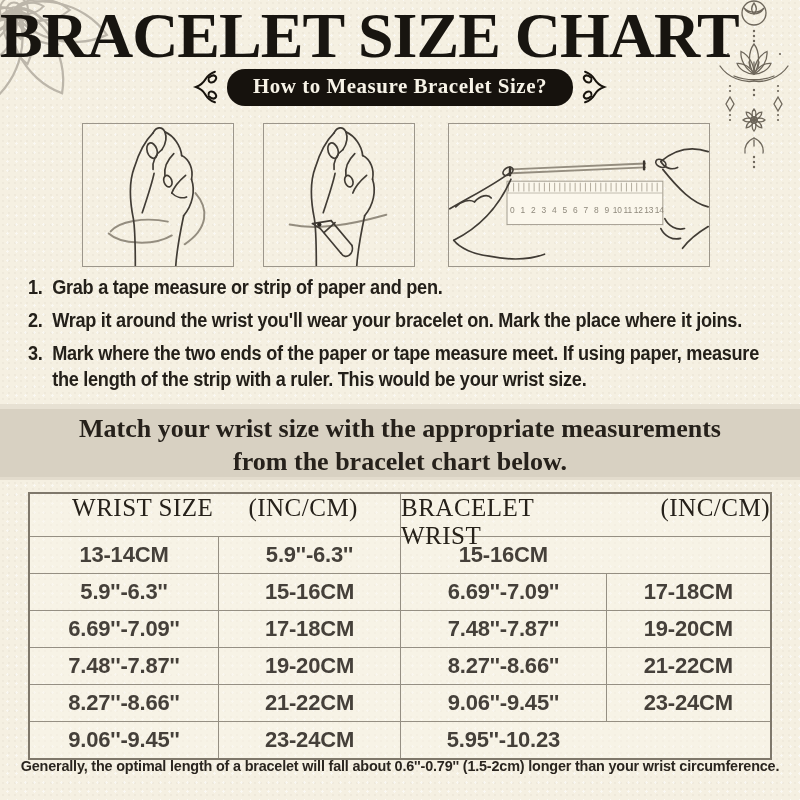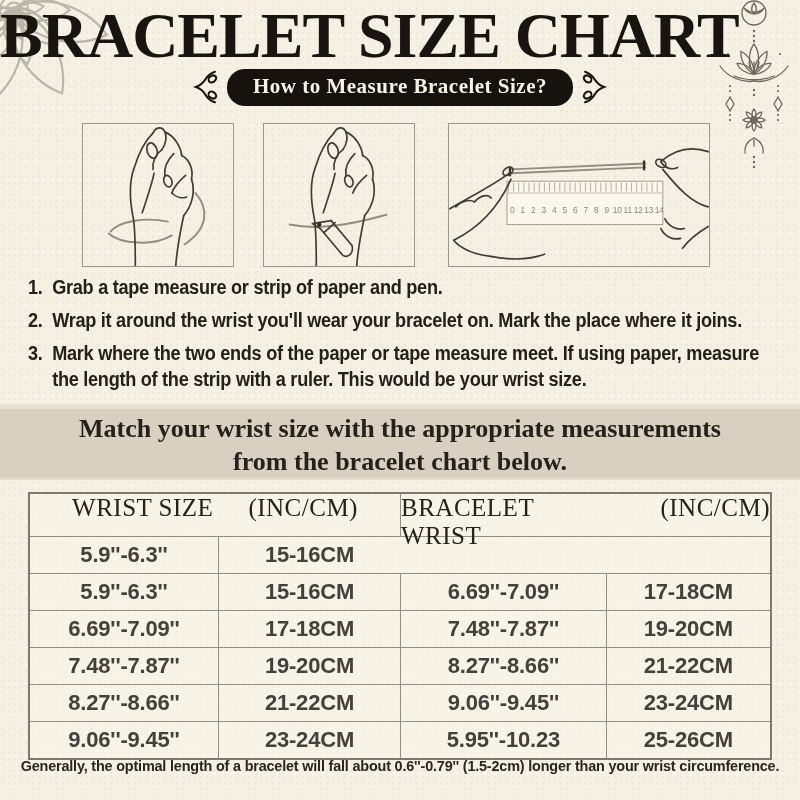--- a/index.html
+++ b/index.html
@@ -334,20 +334,21 @@
       <div class="th">
         <span>WRIST SIZE</span>
         <span class="unit">(INC/CM)</span>
       </div>
       <div class="th">
         <span>BRACELET WRIST</span>
         <span class="unit">(INC/CM)</span>
       </div>
     </div>
     <div class="trow">
+      <div class="td">13-14CM</div>
       <div class="td">5.9''-6.3''</div>
       <div class="td">15-16CM</div>
     </div>
     <div class="trow">
       <div class="td">5.9''-6.3''</div>
       <div class="td">15-16CM</div>
       <div class="td">6.69''-7.09''</div>
       <div class="td">17-18CM</div>
     </div>
     <div class="trow">
@@ -365,19 +366,18 @@
     <div class="trow">
       <div class="td">8.27''-8.66''</div>
       <div class="td">21-22CM</div>
       <div class="td">9.06''-9.45''</div>
       <div class="td">23-24CM</div>
     </div>
     <div class="trow">
       <div class="td">9.06''-9.45''</div>
       <div class="td">23-24CM</div>
       <div class="td">5.95''-10.23</div>
-      <div class="td">25-26CM</div>
     </div>
   </div>
 
   <div class="footnote">Generally, the optimal length of a bracelet will fall about 0.6''-0.79'' (1.5-2cm) longer than your wrist circumference.</div>
 
 </div>
 
 </body></html>

